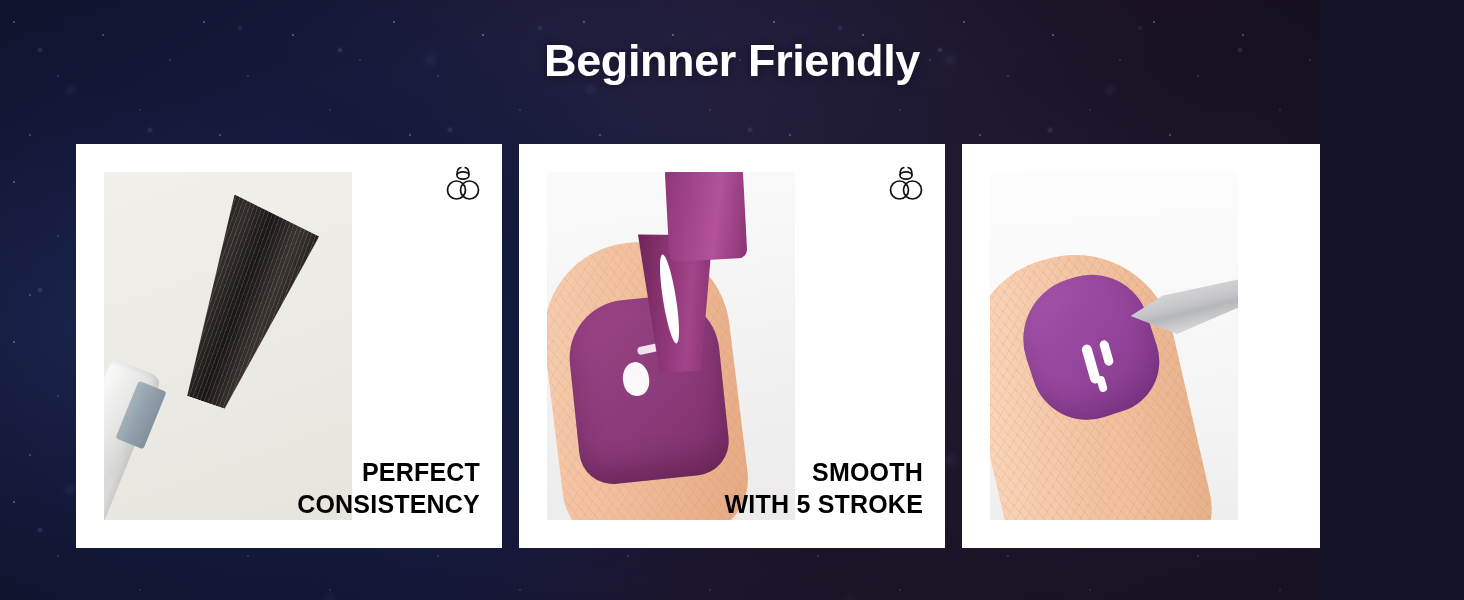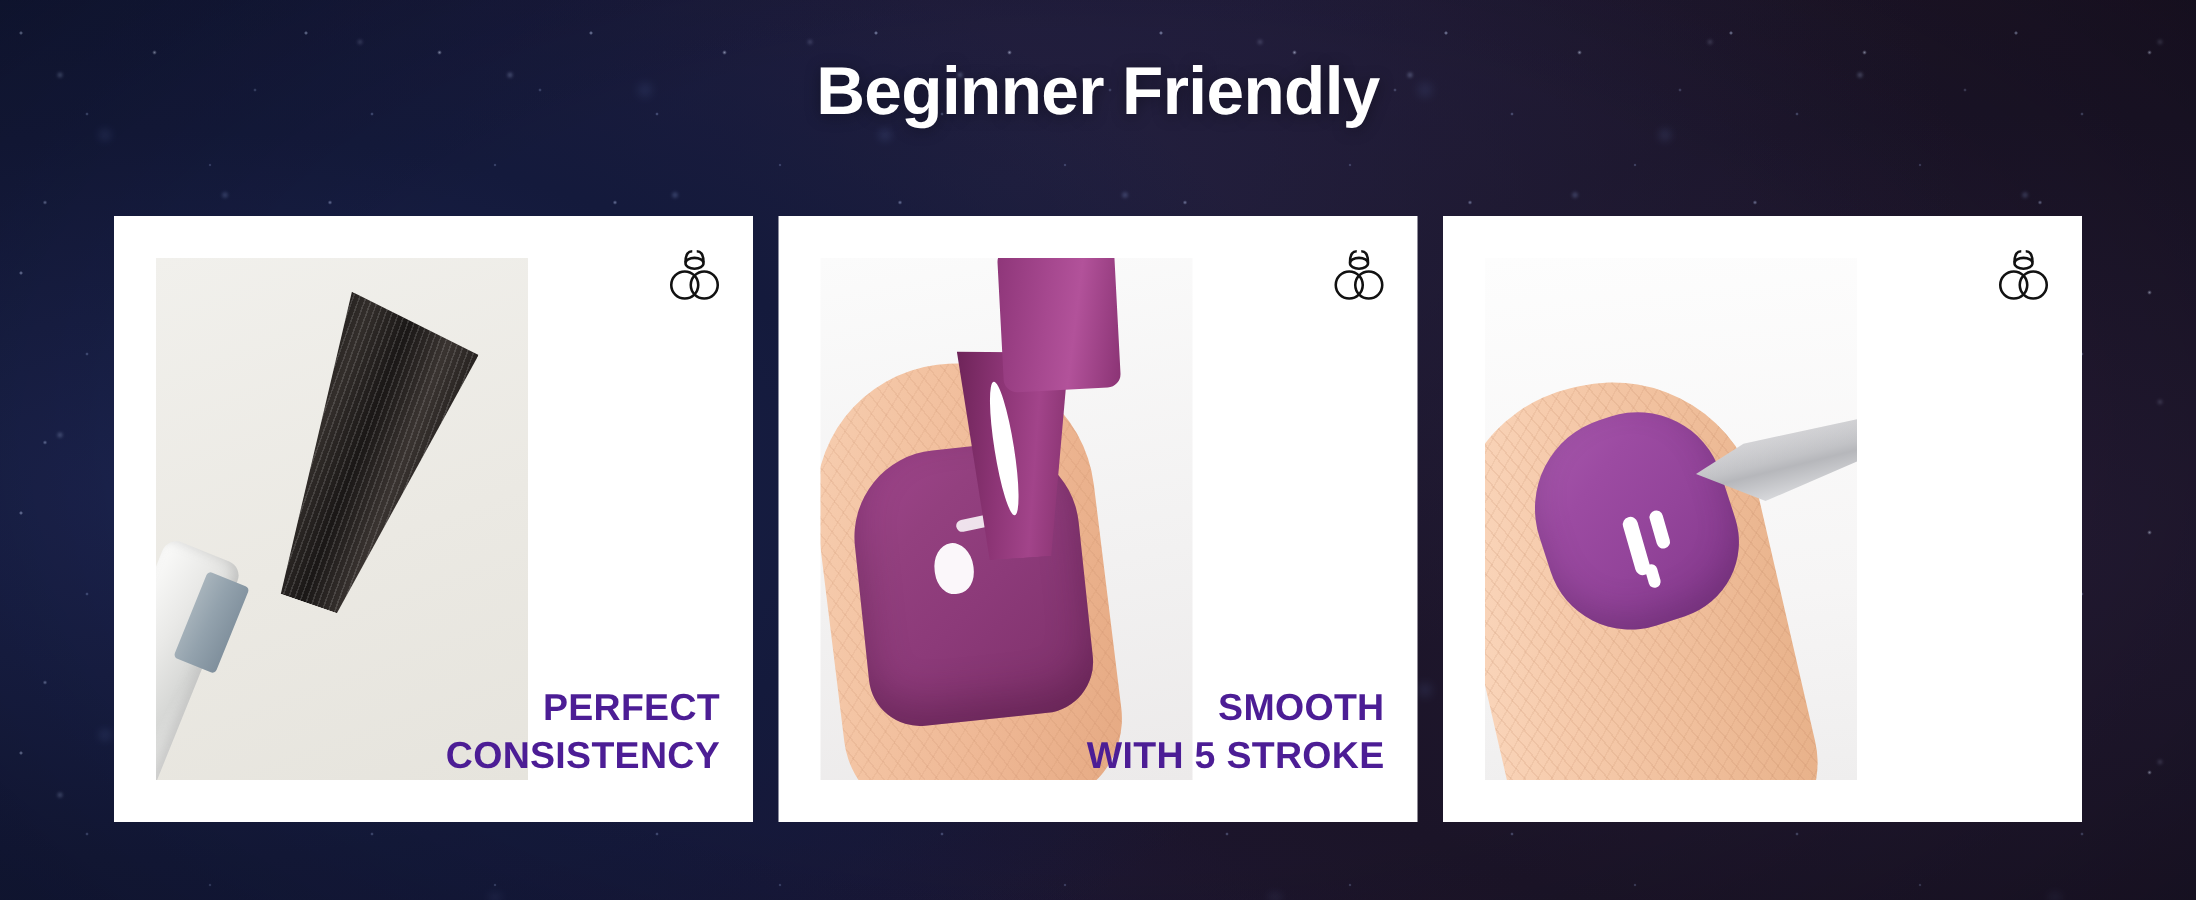--- a/index.html
+++ b/index.html
@@ -13,21 +13,21 @@
   body {
     font-family: "Liberation Sans", sans-serif;
     position: relative;
     background: #14132a;
   }
 
   
   #banner {
     position: absolute;
     inset: 0;
-    width: 1464px;
+    width: 1320px;
     height: 600px;
     overflow: hidden;
   }
 
   .bg-base {
     position: absolute;
     inset: 0;
     background:
       radial-gradient(ellipse 70% 90% at 8% 55%,  #1c2450 0%, #141a3c 45%, rgba(20,20,45,0) 78%),
       radial-gradient(ellipse 60% 80% at 46% 20%, #23203f 0%, rgba(26,22,48,0) 72%),
@@ -135,21 +135,21 @@
     height: 36px;
   }
   .card-logo svg { display: block; width: 100%; height: 100%; }
 
   
   .card-caption {
     position: absolute;
     right: 22px;
     bottom: 28px;
     text-align: right;
-    color: #4c1d95;
+    color: #000000;
     font-size: 25px;
     font-weight: bold;
     line-height: 1.28;
     letter-spacing: .2px;
     white-space: pre-line;
   }
 
   
   .photo-brush { background: linear-gradient(160deg,#f1f0ec 0%, #ebe9e3 55%, #e6e4dd 100%); }
   .brush-handle {

